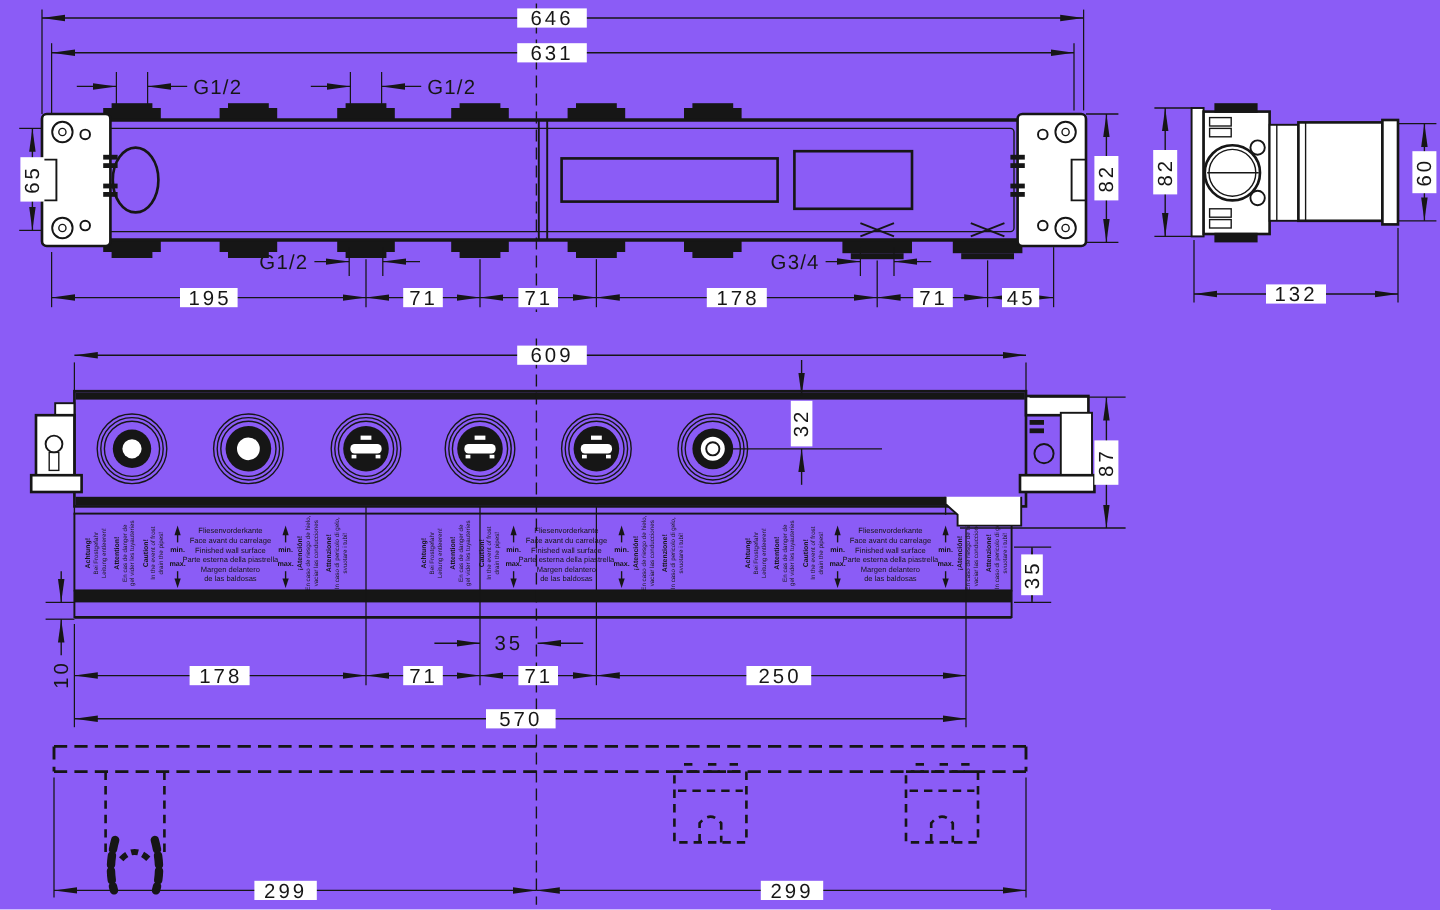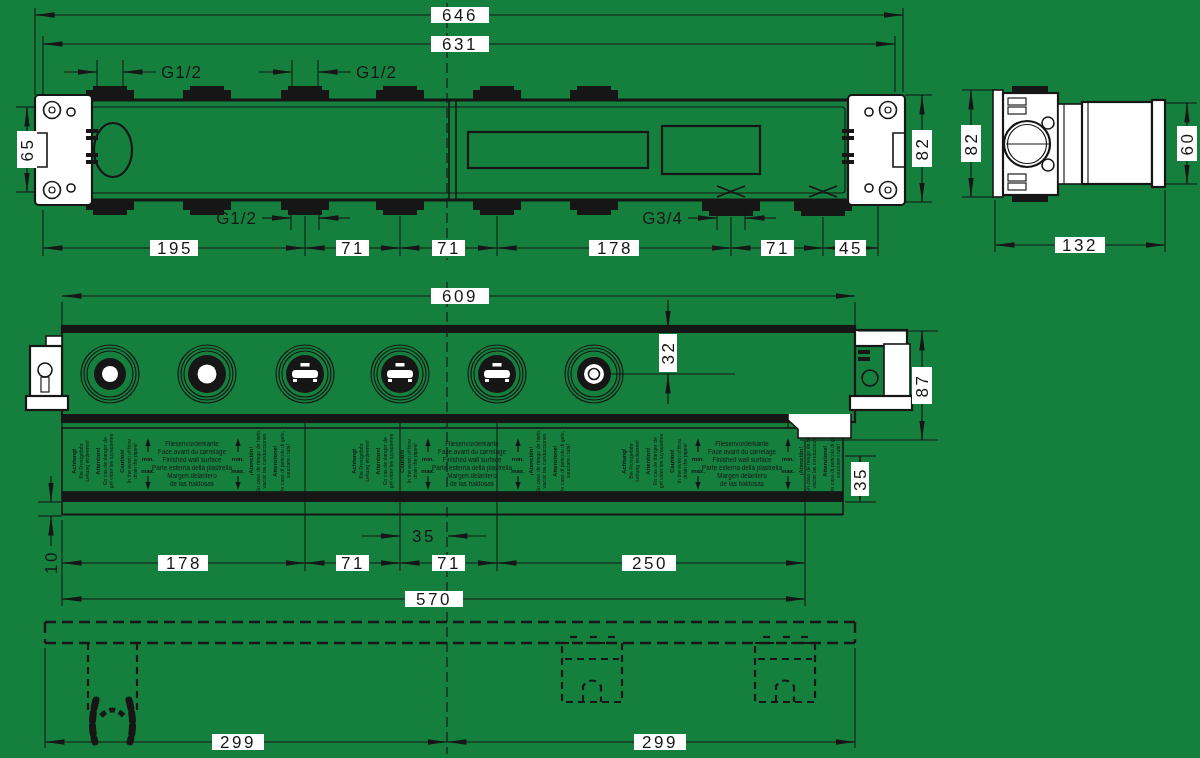--- a/index.html
+++ b/index.html
@@ -1,16 +1,16 @@
 <!DOCTYPE html>
 <html><head>
 <meta charset="utf-8">
 <style>
   html,body{margin:0;padding:0;background:#fff;}
-  .stage{width:1200px;height:758px;background:#15803d;position:relative;overflow:hidden;}
+  .stage{width:1200px;height:758px;background:#8b5cf6;position:relative;overflow:hidden;}
   svg{display:block;}
   svg text{font-family:"Liberation Sans",sans-serif;fill:#161616;}
   .s1{stroke:#161616;stroke-width:1.15;fill:none;}
   .s15{stroke:#161616;stroke-width:1.6;fill:none;}
   .s2{stroke:#161616;stroke-width:2.2;fill:none;}
   .s3{stroke:#161616;stroke-width:3;fill:none;}
   .sw{stroke:#161616;stroke-width:2.2;fill:#fff;}
   .sw1{stroke:#161616;stroke-width:1.6;fill:#fff;}
   .fd{fill:#161616;stroke:none;}
   .fw{fill:#fff;stroke:none;}

